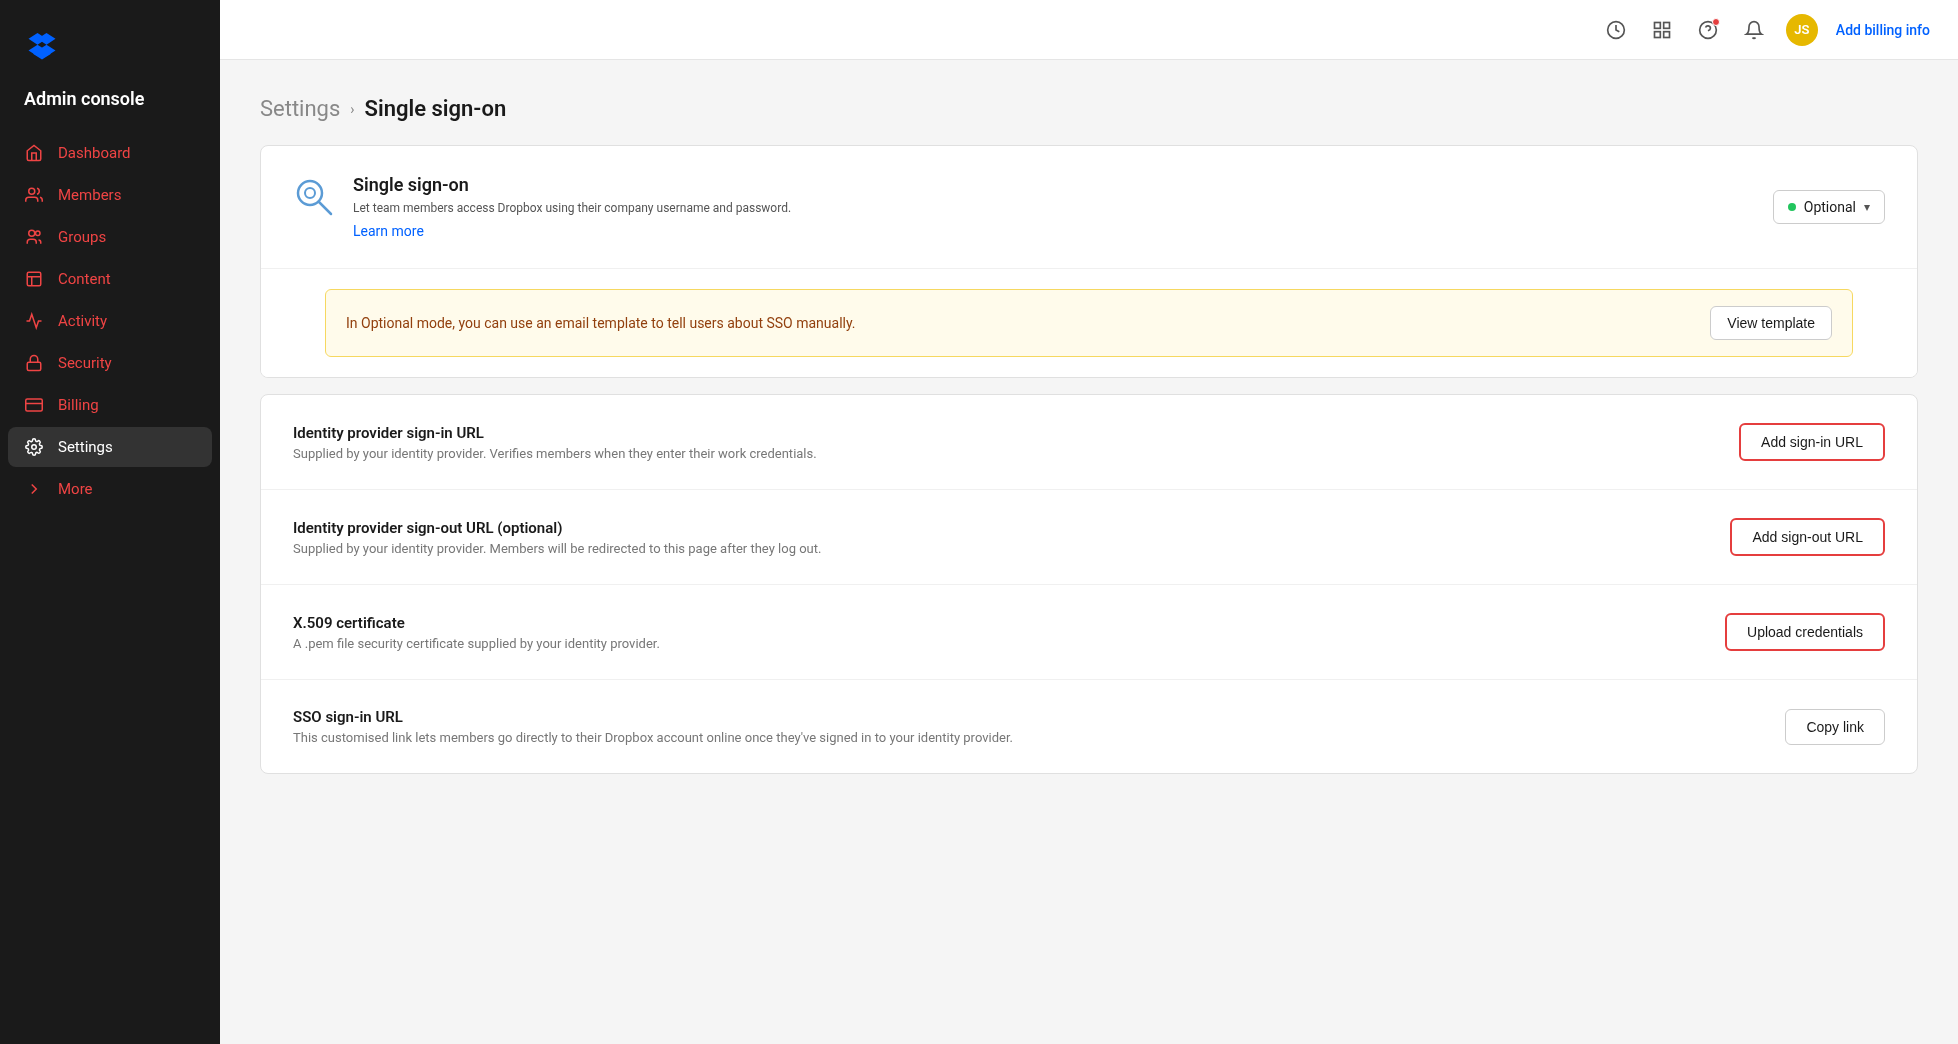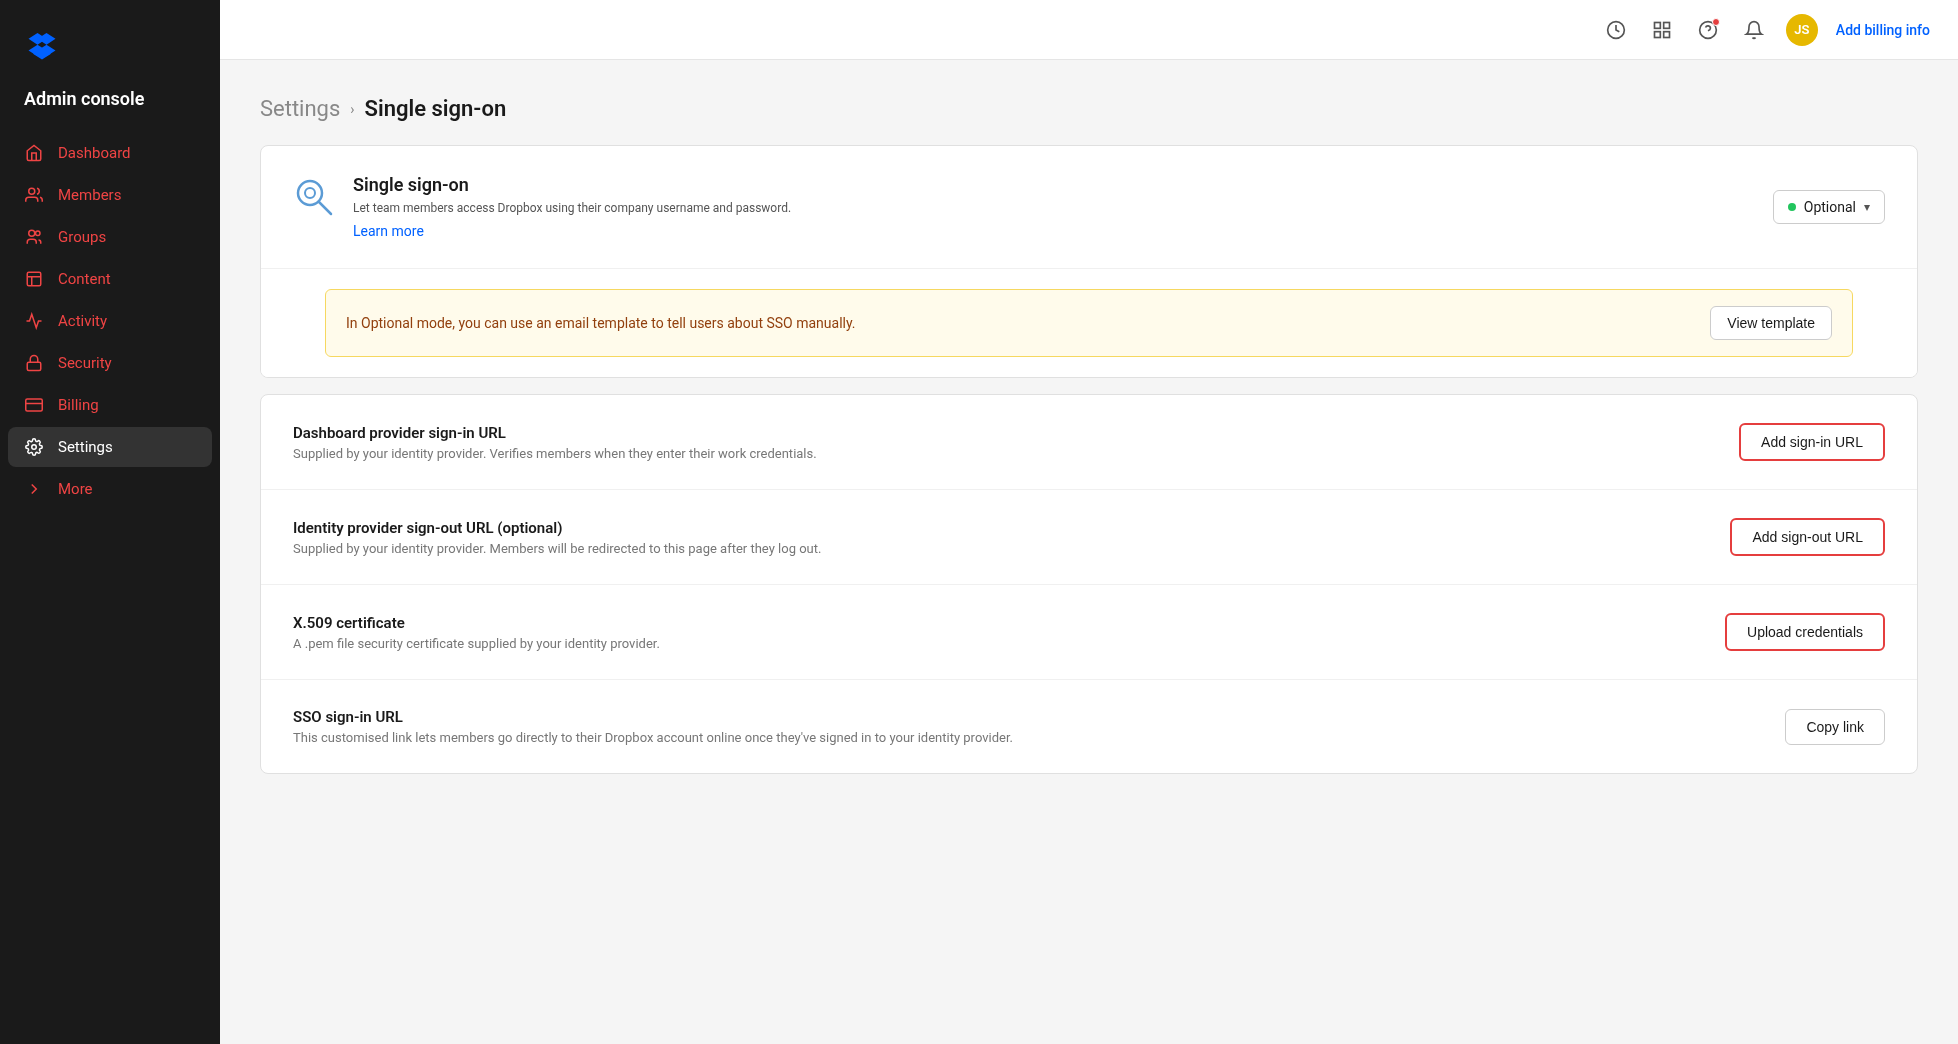--- a/index.html
+++ b/index.html
@@ -469,21 +469,21 @@
             <button class="view-template-btn">View template</button>
           </div>
         </div>
       </div>
     </div>
 
     <div class="sections-card">
 
       <div class="section-row">
         <div class="section-row-left">
-          <div class="section-label">Dashboard provider sign-in URL</div>
+          <div class="section-label">Identity provider sign-in URL</div>
           <div class="section-desc">Supplied by your identity provider. Verifies members when they enter their work credentials.</div>
         </div>
         <button class="action-btn">Add sign-in URL</button>
       </div>
 
       <div class="section-row">
         <div class="section-row-left">
           <div class="section-label">Identity provider sign-out URL (optional)</div>
           <div class="section-desc">Supplied by your identity provider. Members will be redirected to this page after they log out.</div>
         </div>

